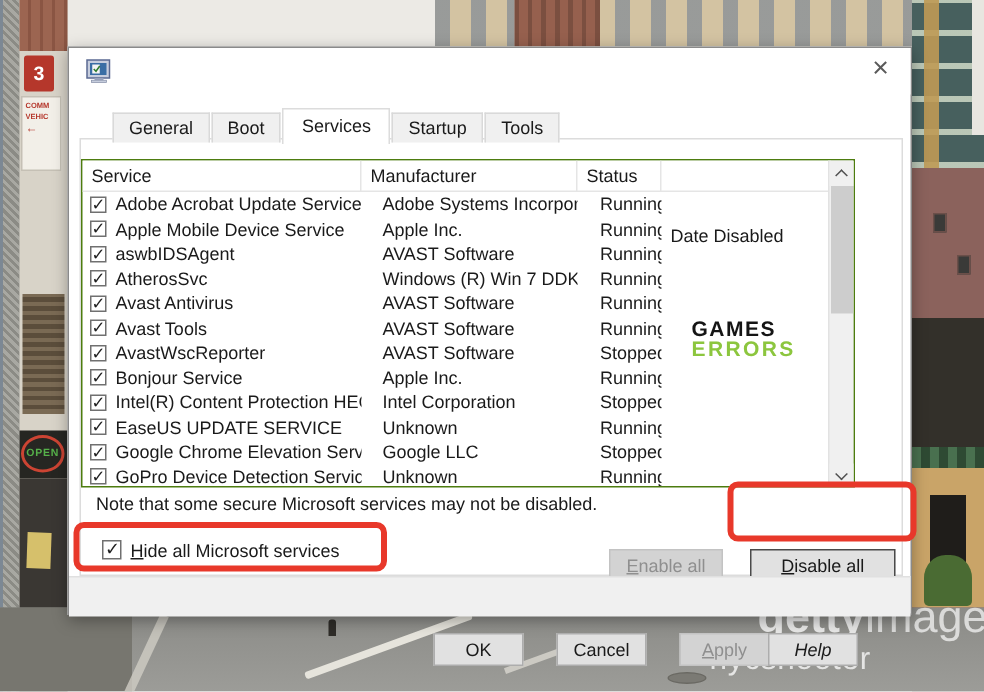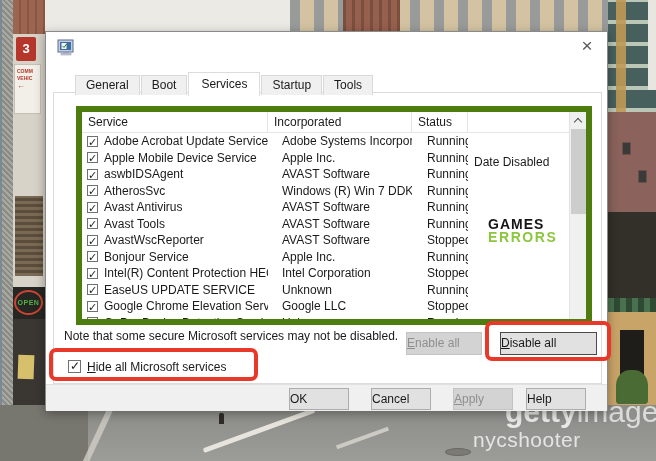--- a/index.html
+++ b/index.html
@@ -84,22 +84,22 @@
 
   .tab-bar{position:absolute;left:7px;top:40px;display:flex;align-items:flex-end;z-index:3;margin-left:22px;}
   .tab{background:#f0f0f0;border:1px solid #d9d9d9;border-bottom:none;padding:2px 10px 3px;
     margin-right:1px;font-size:12px;color:#1a1a1a;}
   .tab.active{background:#fff;padding:4px 12px 5px;margin-bottom:-1px;border-color:#dcdcdc;}
 
   .tab-page{position:absolute;left:7px;top:60px;width:549px;height:292px;background:#fff;
     border:1px solid #dcdcdc;}
 
   
-  .listview{position:absolute;left:22px;top:13px;width:516px;height:219px;background:#fff;
-    border:6px solid #4d7c0f;overflow:hidden;}
+  .listview{position:absolute;left:0;top:13px;width:516px;height:219px;background:#fff;
+    border:1px solid #4d7c0f;overflow:hidden;}
   .lv-header{display:flex;height:21px;background:#fff;border-bottom:1px solid #e5e5e5;
     width:499px;}
   .lv-h{height:21px;line-height:20px;padding-left:6px;border-right:1px solid #e5e5e5;
     font-size:12px;color:#1a1a1a;overflow:hidden;white-space:nowrap;}
   .c-service{width:186px;} .c-manu{width:144px;} .c-status{width:56px;} .c-date{width:113px;border-right:none;margin-top:40px;}
   .lv-rows{position:absolute;left:0;top:21px;width:499px;}
   .lv-row{display:flex;height:16.5px;line-height:16.5px;white-space:nowrap;}
   .lv-cell{overflow:hidden;font-size:12px;color:#1a1a1a;}
   .cell-service{width:186px;display:flex;align-items:center;}
   .cell-manu{width:144px;padding-left:14px;}
@@ -121,36 +121,36 @@
   .sb-thumb{position:absolute;left:1px;top:17px;width:15px;height:85px;background:#cdcdcd;}
 
   
   .ge-logo{position:absolute;left:406px;top:106px;font-weight:800;font-size:14px;
     line-height:13px;letter-spacing:1px;}
   .ge-1{color:#151515;} .ge-2{letter-spacing:1.6px;}
 
   .note-line{position:absolute;left:10px;top:236px;font-size:12px;color:#1a1a1a;white-space:nowrap;text-align:center;}
 
   .btn{position:absolute;height:23px;background:#e1e1e1;border:1px solid #adadad;font-size:12px;
-    color:#1a1a1a;text-align:left;line-height:21px;cursor:pointer;
-    font-family:"Liberation Sans",sans-serif;}
+    color:#1a1a1a;text-align:center;line-height:21px;cursor:pointer;
+    font-family:"Liberation Sans",sans-serif;margin-top:34px;}
   .btn.disabled{background:#d3d3d3;border-color:#c3c3c3;color:#8f8f8f;cursor:default;}
   .btn-enable{left:352px;top:239px;width:76px;}
   .btn-disable{left:446px;top:239px;width:97px;border-color:#4a4a4a;}
   .mn{text-decoration:underline;}
 
   .hide-row{position:absolute;left:14px;top:267px;display:flex;align-items:flex-start;cursor:pointer;}
   .cb13{width:13px;height:13px;border:1px solid #707070;background:#fff;position:relative;margin-right:6px;}
   .cb13.checked::before{content:"✓";position:absolute;left:1px;top:-2px;font-size:12px;color:#1d1d1d;}
   .hide-label{font-size:12px;color:#1a1a1a;white-space:nowrap;}
 
   .bottom-strip{position:absolute;left:0;top:352px;width:561px;height:27px;background:#f0f0f0;
     border-top:1px solid #e0e0e0;}
   .btn-sm{position:absolute;top:356px;width:60px;height:22px;line-height:20px;}
-  .btn-ok{left:243px;} .btn-cancel{left:325px;} .btn-apply{left:407px;} .btn-help{left:480px;}
+  .btn-ok{left:243px;} .btn-cancel{left:325px;} .btn-apply{left:407px;} .btn-help{left:466px;font-style:italic;}
 
   
   .red-box{position:absolute;border:4px solid #e8382a;border-radius:7px;z-index:20;pointer-events:none;}
   .red-hide{left:3px;top:316px;width:209px;height:33px;}
   .red-disable{left:439px;top:289px;width:126px;height:40px;}
 </style>
 </head>
 <body>
 
 <div id="screen">
@@ -230,21 +230,21 @@
         <div class="tab active">Services</div>
         <div class="tab">Startup</div>
         <div class="tab">Tools</div>
       </div>
 
     <div class="tab-page">
 
       <div class="listview">
         <div class="lv-header">
           <div class="lv-h c-service">Service</div>
-          <div class="lv-h c-manu">Incorporated</div>
+          <div class="lv-h c-manu">Manufacturer</div>
           <div class="lv-h c-status">Status</div>
           <div class="lv-h c-date">Date Disabled</div>
         </div>
         <div class="lv-rows">
             <div class="lv-row">
               <div class="lv-cell cell-service">
                 <span class="cb checked"></span>
                 <span>Adobe Acrobat Update Service</span>
               </div>
               <div class="lv-cell cell-manu">Adobe Systems Incorporated</div>

